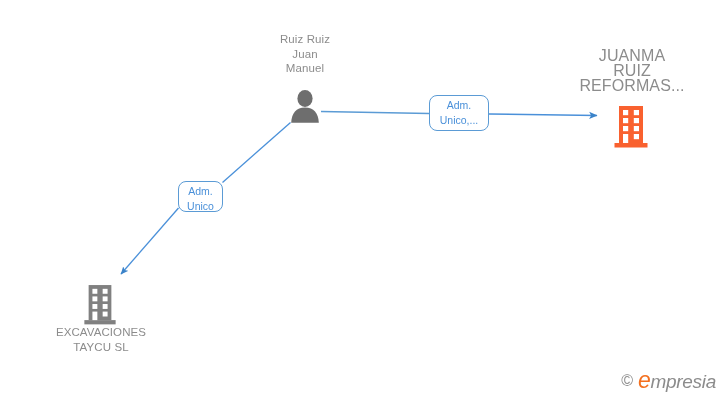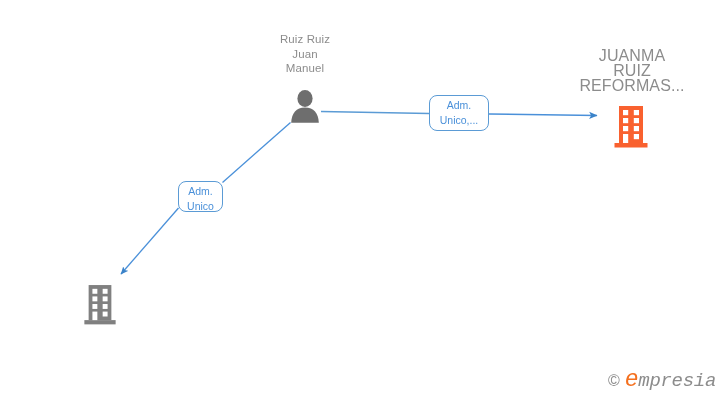--- a/index.html
+++ b/index.html
@@ -118,21 +118,21 @@
     display: flex;
     align-items: center;
     gap: 5px;
   }
   .wm-c {
     font-size: 16px;
     color: #8c8c8c;
     line-height: 1;
   }
   .wm-text {
-    font-family: Liberation Mono, monospace;
+    font-family: Liberation Sans, sans-serif;
     font-style: italic;
     font-size: 19px;
     line-height: 1;
     color: #8c8c8c;
     letter-spacing: -0.3px;
   }
   .wm-text .wm-e {
     color: #f4701f;
     font-size: 23px;
   }
@@ -200,20 +200,22 @@
       <rect x="21.8" y="6" width="5.2" height="5.2" fill="#ffffff"></rect>
       <rect x="11" y="14" width="5.2" height="5.2" fill="#ffffff"></rect>
       <rect x="21.8" y="14" width="5.2" height="5.2" fill="#ffffff"></rect>
       <rect x="11" y="22" width="5.2" height="5.2" fill="#ffffff"></rect>
       <rect x="21.8" y="22" width="5.2" height="5.2" fill="#ffffff"></rect>
       <rect x="11" y="30" width="5.2" height="9" fill="#ffffff"></rect>
       <rect x="21.8" y="30" width="5.2" height="5.2" fill="#ffffff"></rect>
     </svg>
   </div>
 
+  <div class="node-label company-gray-label">EXCAVACIONES
+TAYCU SL</div>
 
   <div class="edge-box edge-box-1">Adm.
 Unico,...</div>
 
   <div class="edge-box edge-box-2">Adm.
 Unico</div>
 
   <div class="watermark">
     <span class="wm-c">©</span>
     <span class="wm-text"><span class="wm-e">e</span><span>mpresia</span></span>

